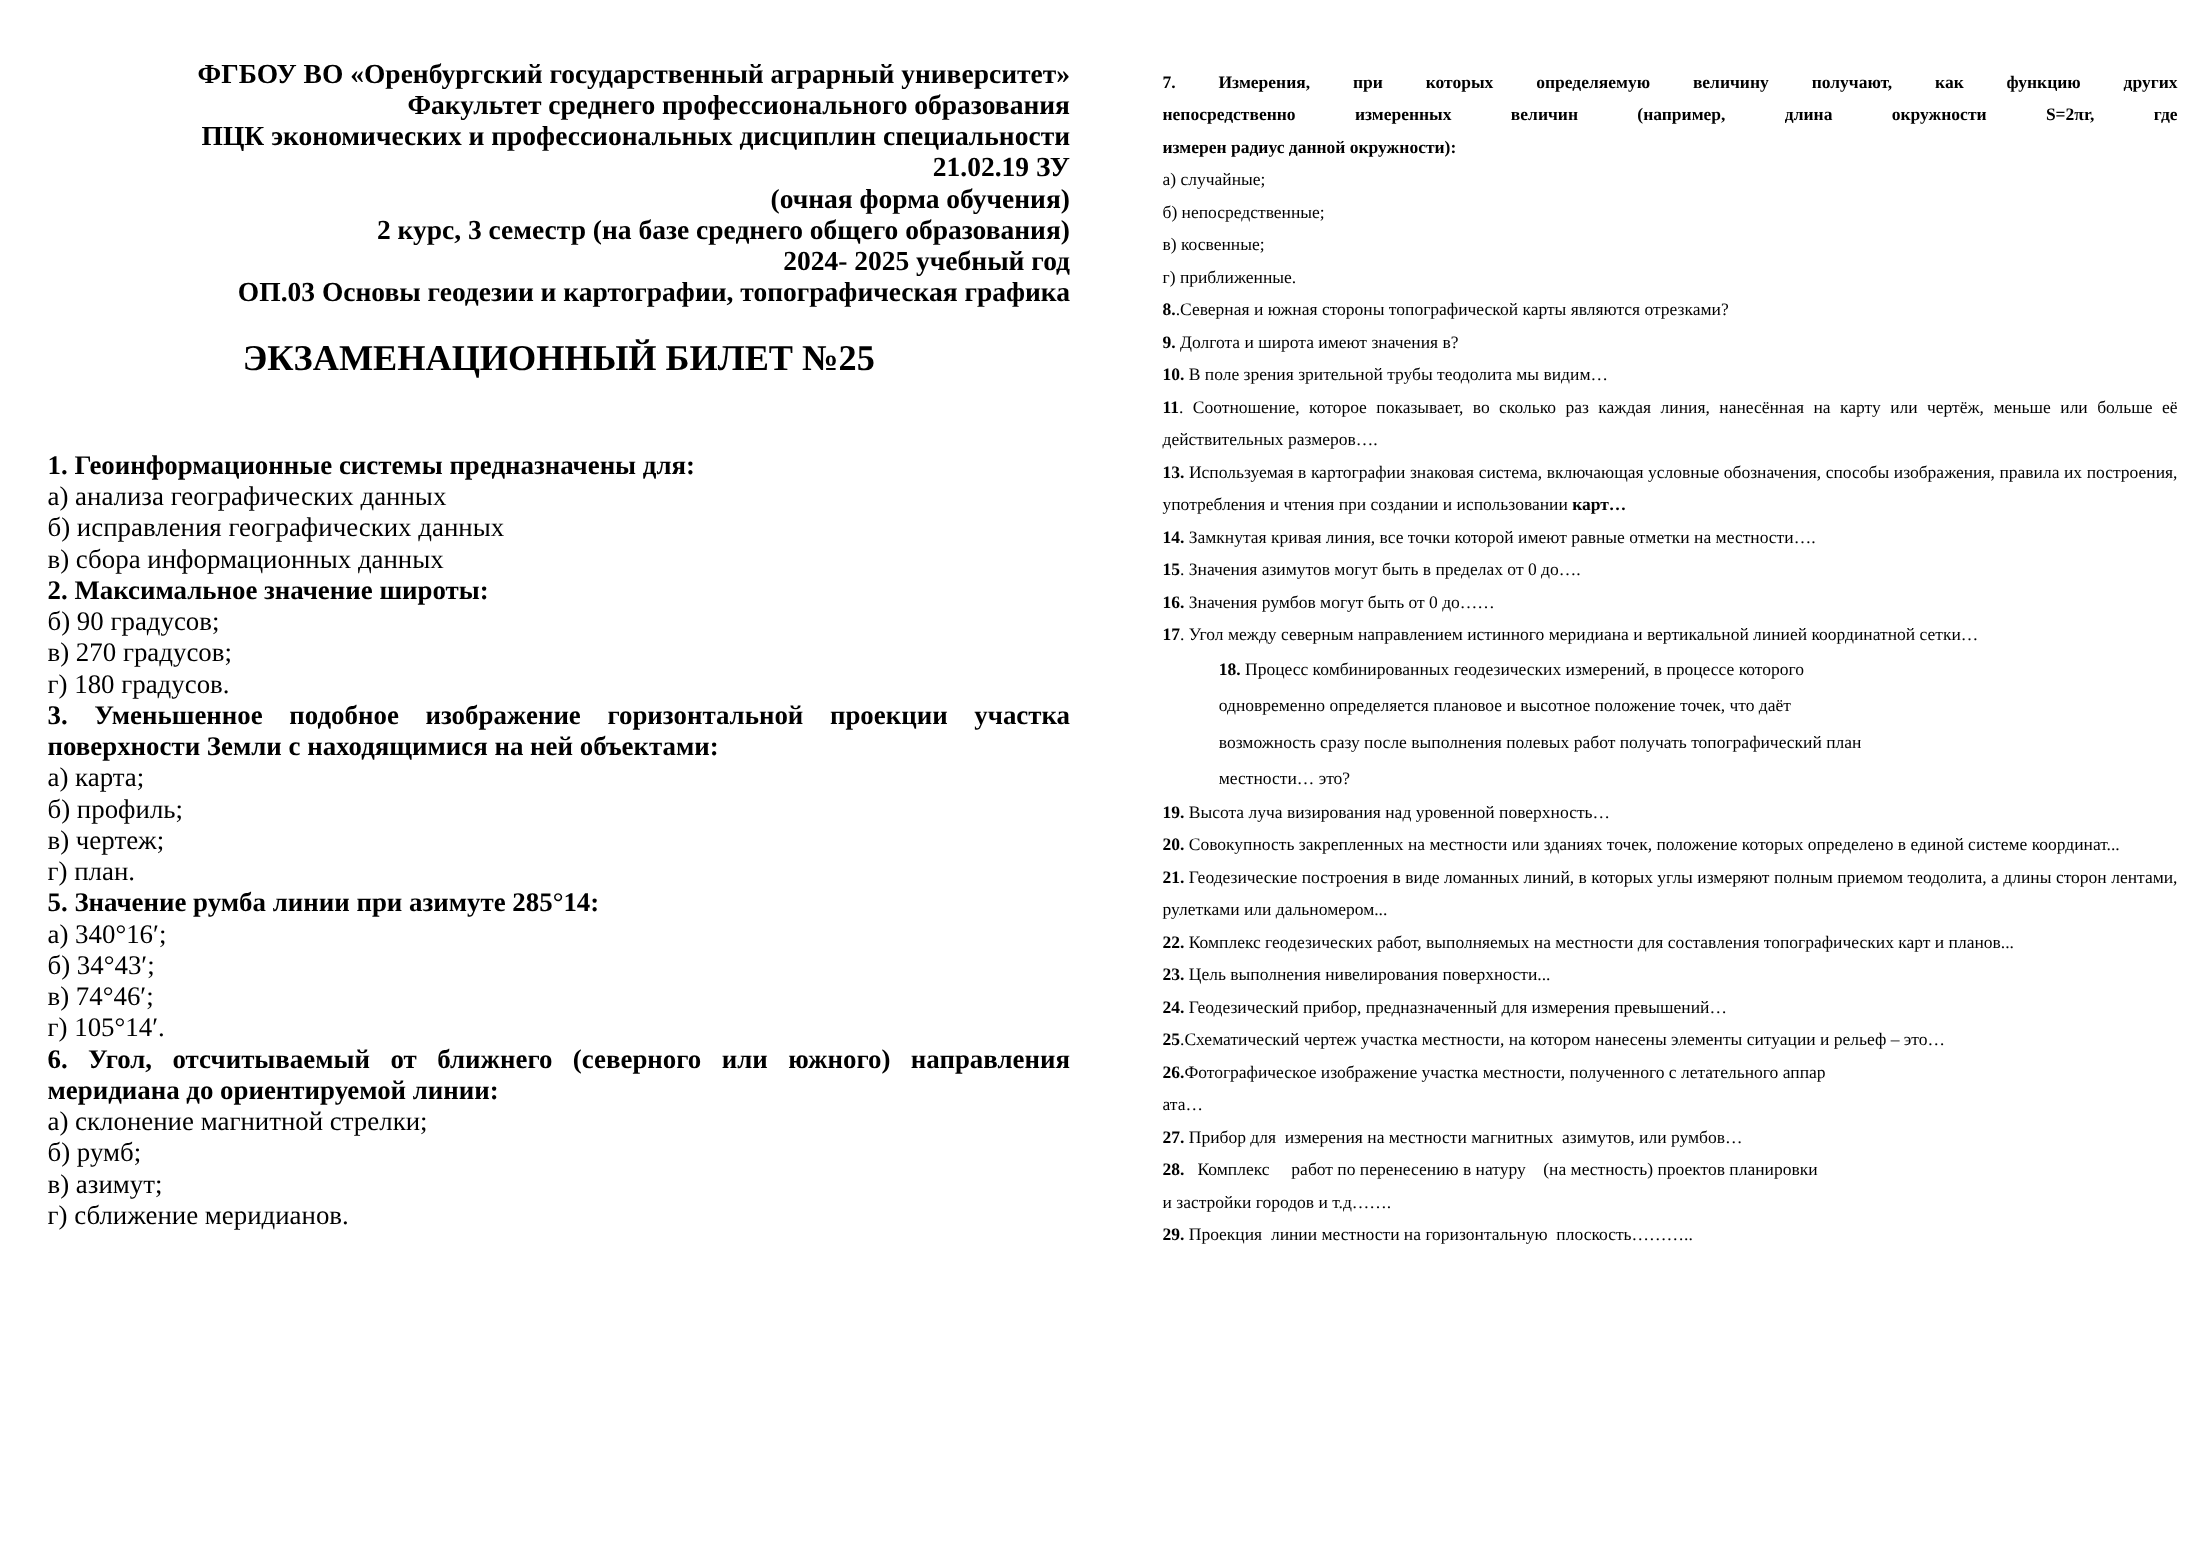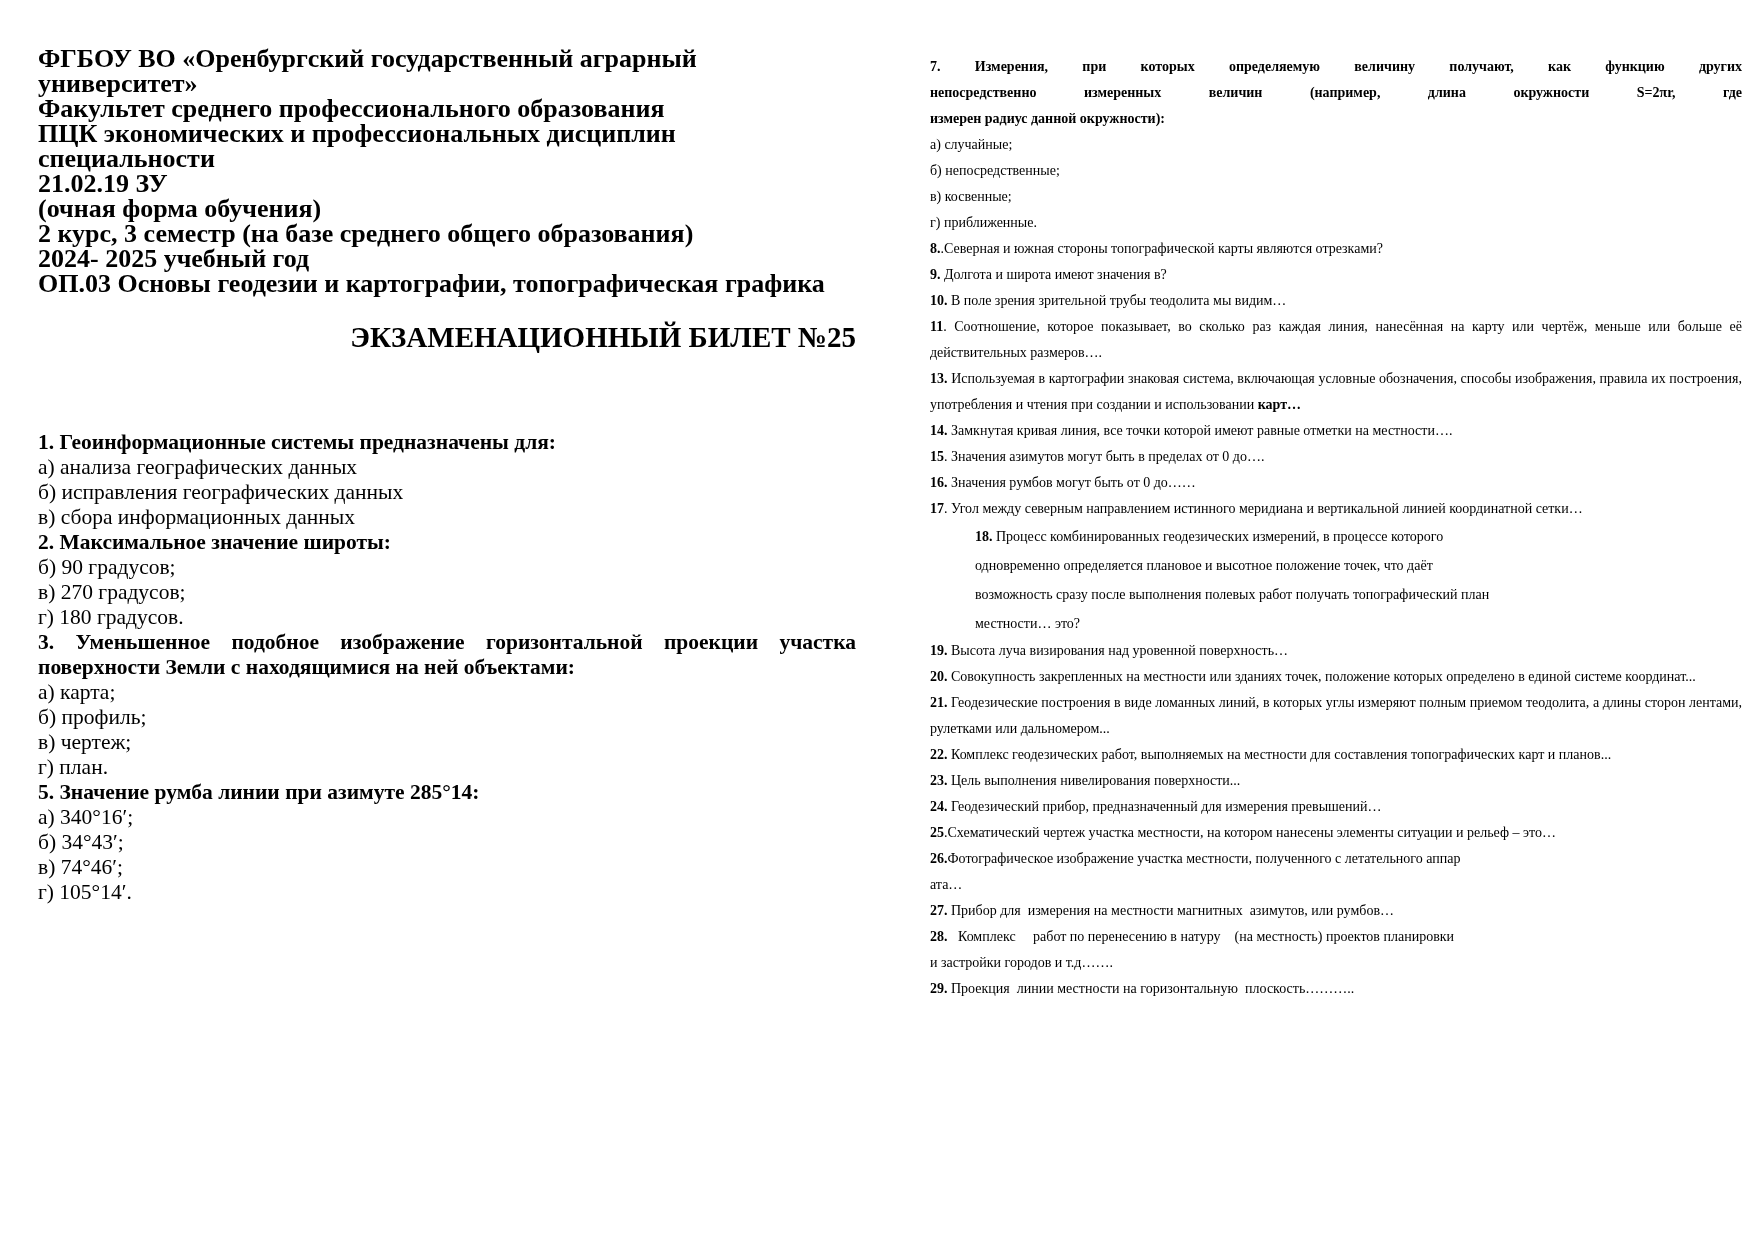--- a/index.html
+++ b/index.html
@@ -6,24 +6,24 @@
   html,body { background:#ffffff; }
   body {
     width:1755px; height:1240px; overflow:hidden;
     color:#000;
     font-family:"Liberation Serif","DejaVu Serif",serif;
   }
   .page { display:flex; align-items:flex-start; }
   .col-left  { width:818px; margin-left:38px; padding-top:46px; font-size:21.5px; }
   .col-right { width:812px; margin-left:74px; padding-top:54px; font-size:14px; }
 
-  .doc-header { text-align:left; font-weight:bold; font-size:26px; line-height:1.12; }
+  .doc-header { text-align:right; font-weight:bold; font-size:22px; line-height:1.12; }
   .doc-header p { white-space:pre-wrap; }
 
-  .exam-title { text-align:right; font-weight:bold; font-size:29px; margin-top:25px; margin-bottom:76px; }
+  .exam-title { text-align:center; font-weight:bold; font-size:29px; margin-top:25px; margin-bottom:56px; }
 
   .col-left p, .col-left .h-line { line-height:25px; }
   .col-right p, .col-right .h-line { line-height:26px; }
 
   .q-heading { font-weight:bold; }
   .h-line { white-space:pre-wrap; }
   .stretch { text-align:justify; text-align-last:justify; }
   .option { font-weight:normal; white-space:pre-wrap; }
 
   .item { font-weight:normal; white-space:pre-wrap; }
@@ -76,20 +76,30 @@
         </div>
         <div class="question-block">
           <div class="q-heading">
             <div class="h-line">5. Значение румба линии при азимуте 285°14:</div>
           </div>
           <p class="option">а) 340°16′;</p>
           <p class="option">б) 34°43′;</p>
           <p class="option">в) 74°46′;</p>
           <p class="option">г) 105°14′.</p>
         </div>
+        <div class="question-block">
+          <div class="q-heading">
+            <div class="h-line stretch">6. Угол, отсчитываемый от ближнего (северного или южного) направления</div>
+            <div class="h-line">меридиана до ориентируемой линии:</div>
+          </div>
+          <p class="option">а) склонение магнитной стрелки;</p>
+          <p class="option">б) румб;</p>
+          <p class="option">в) азимут;</p>
+          <p class="option">г) сближение меридианов.</p>
+        </div>
       </div>
   </div>
   <div class="col-right">
     <div id="question7">
         <div class="question-block">
           <div class="q-heading">
             <div class="h-line stretch">7. Измерения, при которых определяемую величину получают, как функцию других</div>
             <div class="h-line stretch">непосредственно измеренных величин (например, длина окружности S=2πr, где</div>
             <div class="h-line">измерен радиус данной окружности):</div>
           </div>

